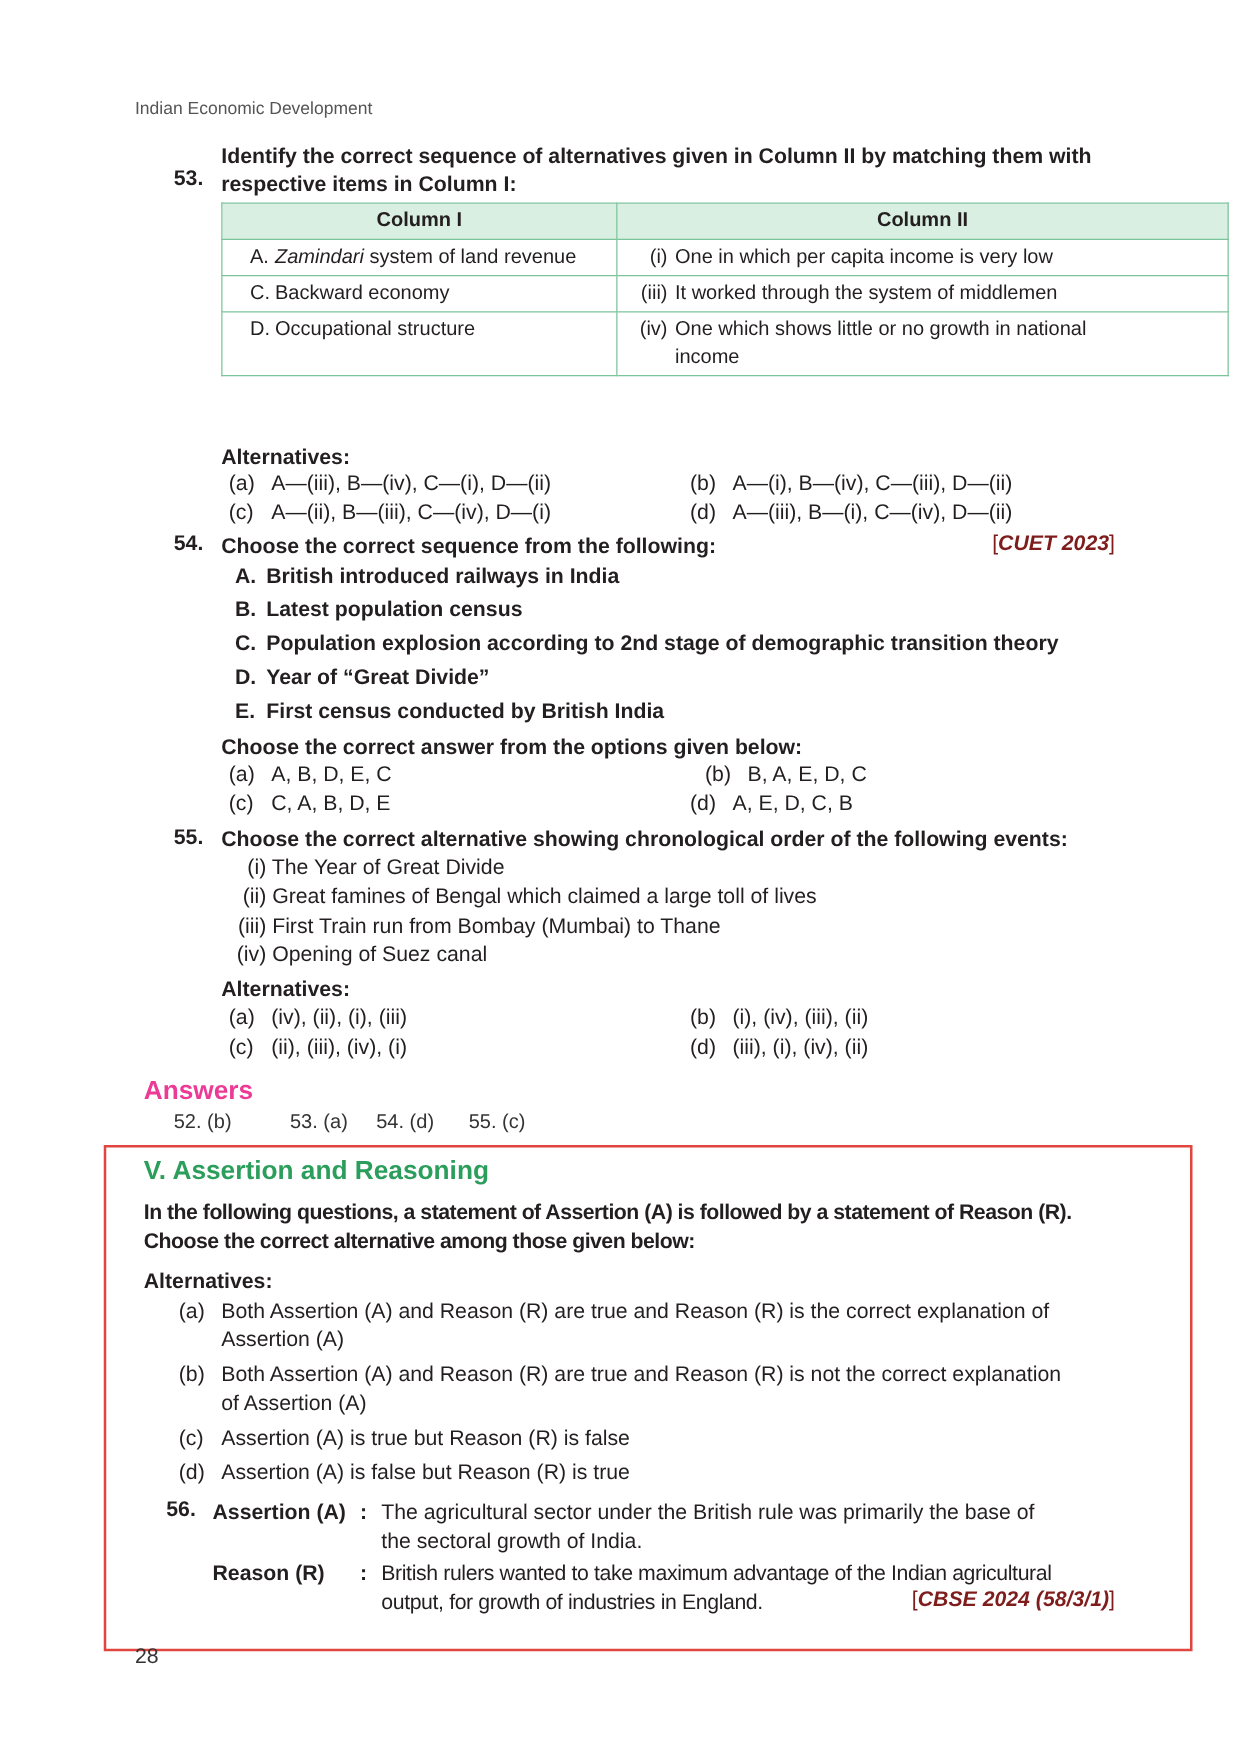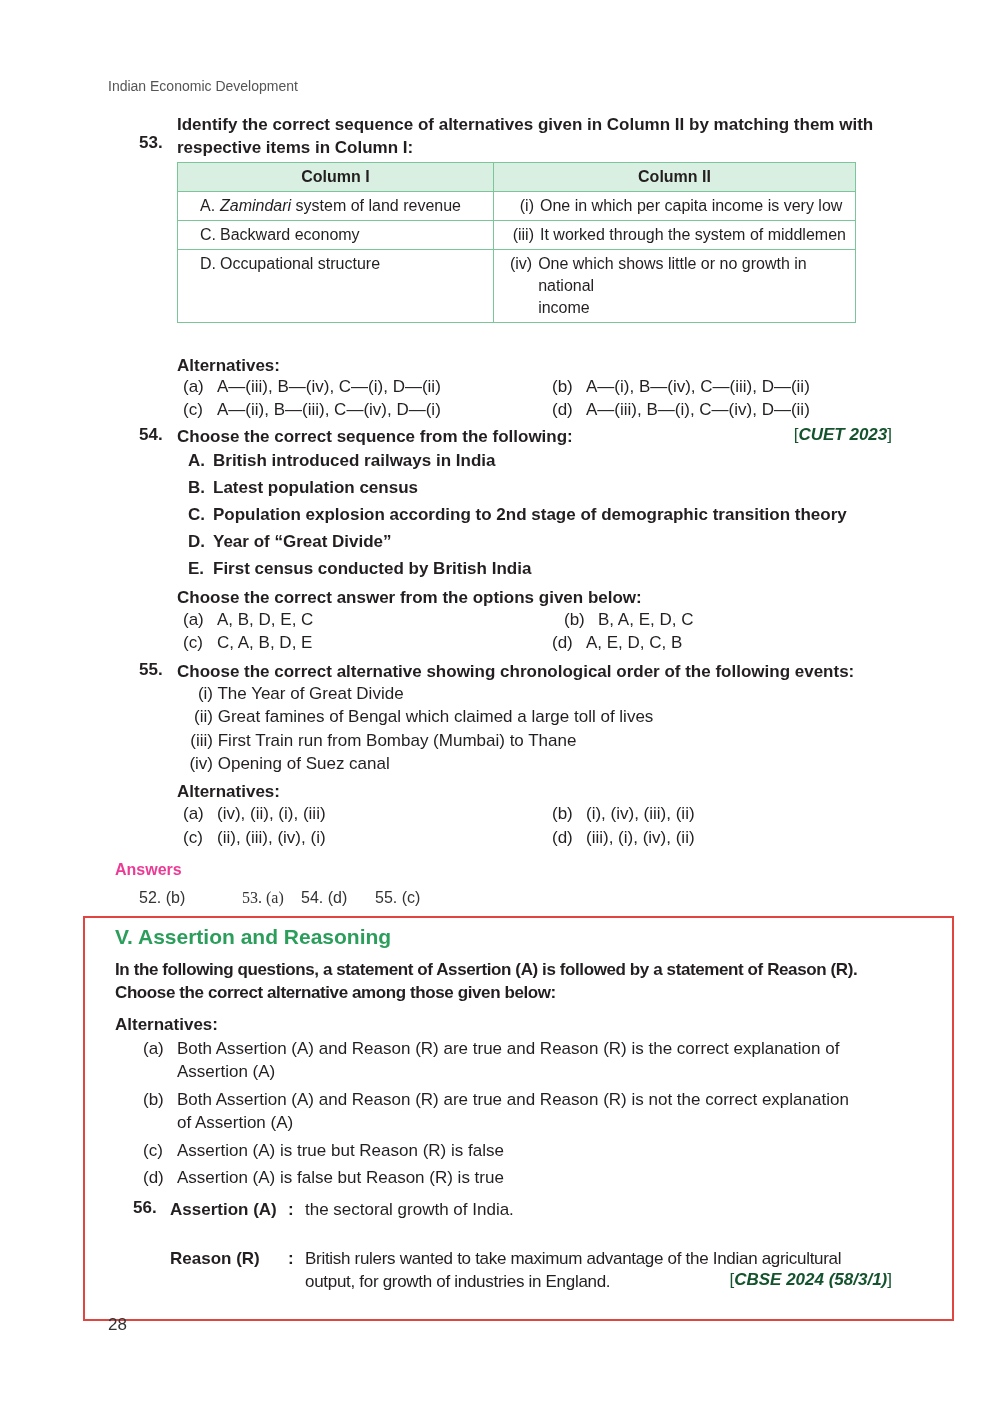--- a/index.html
+++ b/index.html
@@ -2,32 +2,32 @@
 <html><head>
 <meta charset="utf-8">
 <style>
   html, body { margin:0; padding:0; background:#ffffff; }
   body { width:1008px; height:1404px; position:relative; overflow:hidden;
          font-family:"Liberation Sans", sans-serif; color:#231f20; }
   .abs { position:absolute; }
   .running-head { left:108px; top:78px; font-size:14px; color:#555; }
   .qnum { position:absolute; font-weight:bold; font-size:17px; }
   .qtext { position:absolute; font-weight:bold; font-size:17px; line-height:23px; }
-  table.match { position:absolute; left:177px; top:162px; width:679px; border-collapse:collapse;
+  table.match { position:absolute; left:177px; top:162px; width:806px; border-collapse:collapse;
                 font-size:16px; }
   table.match td, table.match th { border:1px solid #7cc49a; padding:3px 6px; vertical-align:top; line-height:22px; }
   table.match th { background:#d9efe1; font-weight:bold; text-align:center; height:22px; }
   table.match td.c1 { width:287px; padding-left:22px; }
   .ci { display:inline-block; width:20px; }
   .cii { display:inline-block; width:34px; text-align:right; margin-right:6px; }
   .hang { display:flex; }
   .opt { position:absolute; font-size:17px; line-height:23px; }
-  .tag { position:absolute; font-size:17px; font-style:italic; font-weight:bold; color:#14532d; }
+  .tag { position:absolute; font-size:17px; font-style:italic; font-weight:bold; color:#7f1d1d; }
   .tag .br { font-style:normal; font-weight:normal; }
-  .answers-head { left:115px; top:861px; font-size:16px; font-weight:bold; color:#ec3b95;text-align:center; }
+  .answers-head { left:115px; top:861px; font-size:21px; font-weight:bold; color:#ec3b95;text-align:center; }
   .answers { top:889px; font-size:16px; color:#333; }
   .box { left:83px; top:916px; width:871px; height:405px; border:2px solid #e0453f; box-sizing:border-box; }
   .sec-title { left:115px; top:925px; font-size:21px; font-weight:bold; color:#2c9e5c; }
   .page-num { left:108px; top:1315px; font-size:17px; color:#333; }
   .lbl { display:inline-block; width:34px; }
 </style>
 </head>
 <body>
 
 <div class="abs running-head">Indian Economic Development</div>
@@ -104,21 +104,21 @@
 <div class="opt" style="left:178px;top:752px;"><span class="lbl" style="width:35px;text-align:right;display:inline-block">(iv)</span> <span>Opening of Suez canal</span></div>
 
 <div class="qtext" style="left:177px;top:780px;">Alternatives:</div>
 <div class="opt" style="left:183px;top:802px;"><span class="lbl">(a)</span><span>(iv), (ii), (i), (iii)</span></div>
 <div class="opt" style="left:552px;top:802px;"><span class="lbl">(b)</span><span>(i), (iv), (iii), (ii)</span></div>
 <div class="opt" style="left:183px;top:826px;"><span class="lbl">(c)</span><span>(ii), (iii), (iv), (i)</span></div>
 <div class="opt" style="left:552px;top:826px;"><span class="lbl">(d)</span><span>(iii), (i), (iv), (ii)</span></div>
 
 <div class="abs answers-head">Answers</div>
 <div class="abs answers" style="left:139px;">52.  (b)</div>
-<div class="abs answers" style="left:242px;font-family:Liberation Serif, serif;">53. (a)</div>
+<div class="abs answers" style="left:232px;">53. (a)</div>
 <div class="abs answers" style="left:301px;">54. (d)</div>
 <div class="abs answers" style="left:375px;">55. (c)</div>
 
 <div class="abs box"></div>
 <div class="abs sec-title">V. Assertion and Reasoning</div>
 <div class="qtext" style="left:115px;top:958px;letter-spacing:-0.4px;">
   <div>In the following questions, a statement of Assertion (A) is followed by a statement of Reason (R).</div>
   <div>Choose the correct alternative among those given below:</div>
 </div>
 <div class="qtext" style="left:115px;top:1013px;">Alternatives:</div>
@@ -135,20 +135,21 @@
       <span><span>Both Assertion (A) and Reason (R) are true and Reason (R) is not the correct explanation</span><br><span>of Assertion (A)</span></span>
     </div>
   </div>
 <div class="opt" style="left:143px;top:1139px;"><span class="lbl">(c)</span><span>Assertion (A) is true but Reason (R) is false</span></div>
 <div class="opt" style="left:143px;top:1166px;"><span class="lbl">(d)</span><span>Assertion (A) is false but Reason (R) is true</span></div>
 
 <div class="qnum" style="left:133px;top:1198px;">56.</div>
 <div class="qtext" style="left:170px;top:1198px;">Assertion (A)</div>
 <div class="qtext" style="left:288px;top:1198px;">:</div>
 <div class="opt" style="left:305px;top:1198px;">
+  <div>The agricultural sector under the British rule was primarily the base of</div>
   <div>the sectoral growth of India.</div>
 </div>
 <div class="qtext" style="left:170px;top:1247px;">Reason (R)</div>
 <div class="qtext" style="left:288px;top:1247px;">:</div>
 <div class="opt" style="left:305px;top:1247px;letter-spacing:-0.3px;">
   <div>British rulers wanted to take maximum advantage of the Indian agricultural</div>
   <div>output, for growth of industries in England.</div>
 </div>
 <div class="tag" style="right:116px;top:1270px;"><span class="br">[</span><span>CBSE 2024 (58/3/1)</span><span class="br">]</span></div>
 

